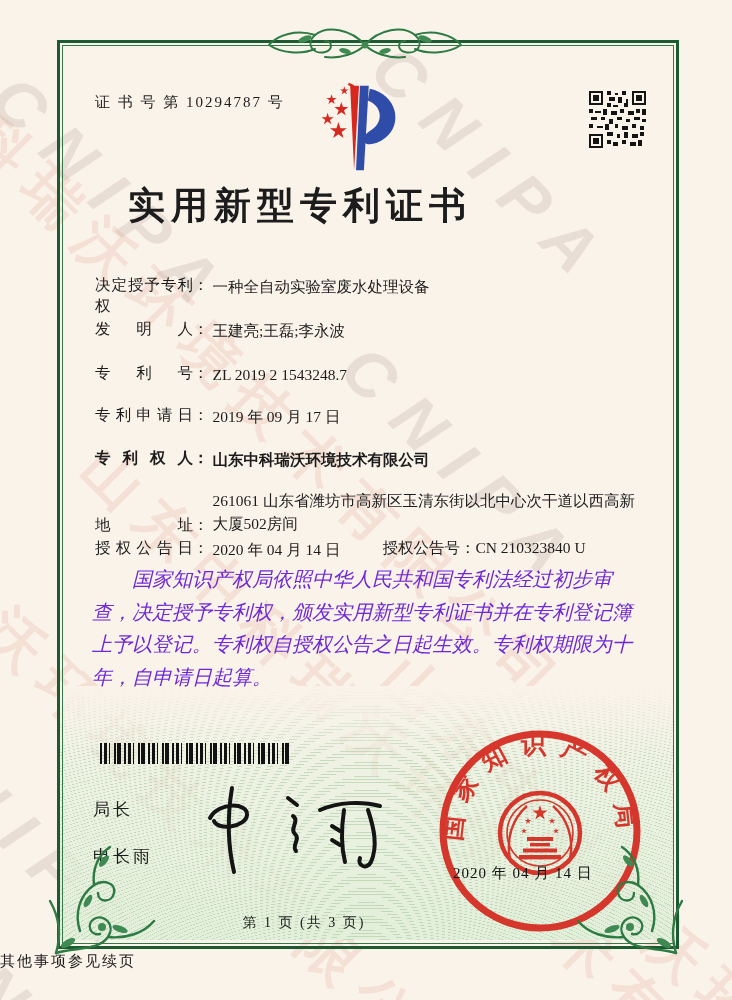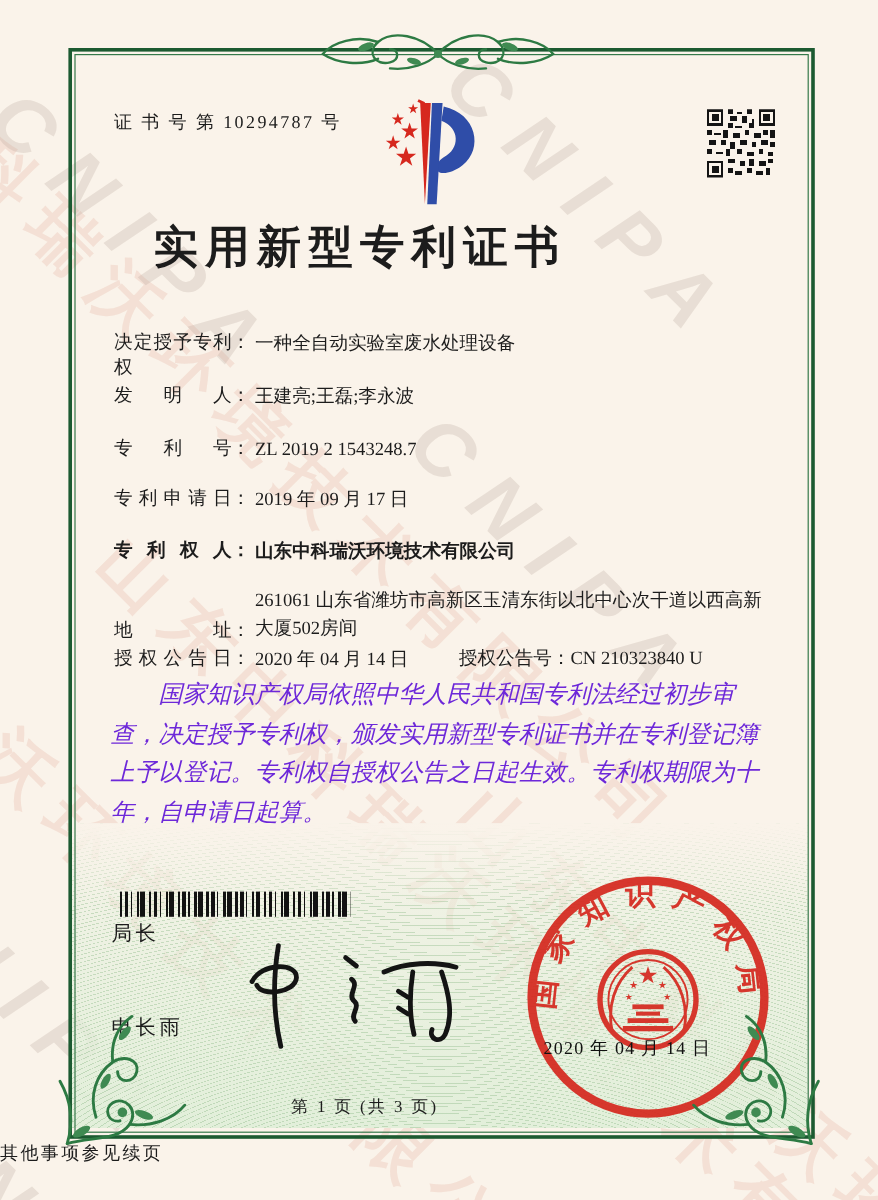--- a/index.html
+++ b/index.html
@@ -43,21 +43,21 @@
   .paras{position:absolute;left:92px;top:563px;width:546px;font-size:20px;
          line-height:1.63;font-style:italic;color:#6d28d9;}
   .paras p{margin:0;text-indent:2em;}
   .barcode{position:absolute;left:100px;top:743px;width:192px;height:21px;
     background:repeating-linear-gradient(90deg,
       #121212 0 2px, transparent 2px 4px,
       #121212 4px 7px, transparent 7px 9px,
       #121212 9px 10px, transparent 10px 14px,
       #121212 14px 16px, transparent 16px 17px,
       #121212 17px 21px, transparent 21px 24px);}
-  .director-label{position:absolute;left:93px;top:766px;font-size:17px;letter-spacing:3px;text-align:center;}
+  .director-label{position:absolute;left:93px;top:798px;font-size:17px;letter-spacing:3px;text-align:center;}
   .director-name{position:absolute;left:93px;top:845px;font-size:17px;letter-spacing:3px;}
   .signature{position:absolute;left:192px;top:780px;}
   .seal{position:absolute;left:436px;top:727px;}
   .seal-date{position:absolute;left:453px;top:864px;width:190px;font-size:15px;letter-spacing:1px;color:#111;}
   .page-info{position:absolute;left:0;top:914px;width:608px;text-align:center;font-size:14px;letter-spacing:2px;}
   .cont-note{position:absolute;left:0;top:952px;width:589px;text-align:left;
              font-size:15px;letter-spacing:2px;}
 </style>
 </head>
 <body>

